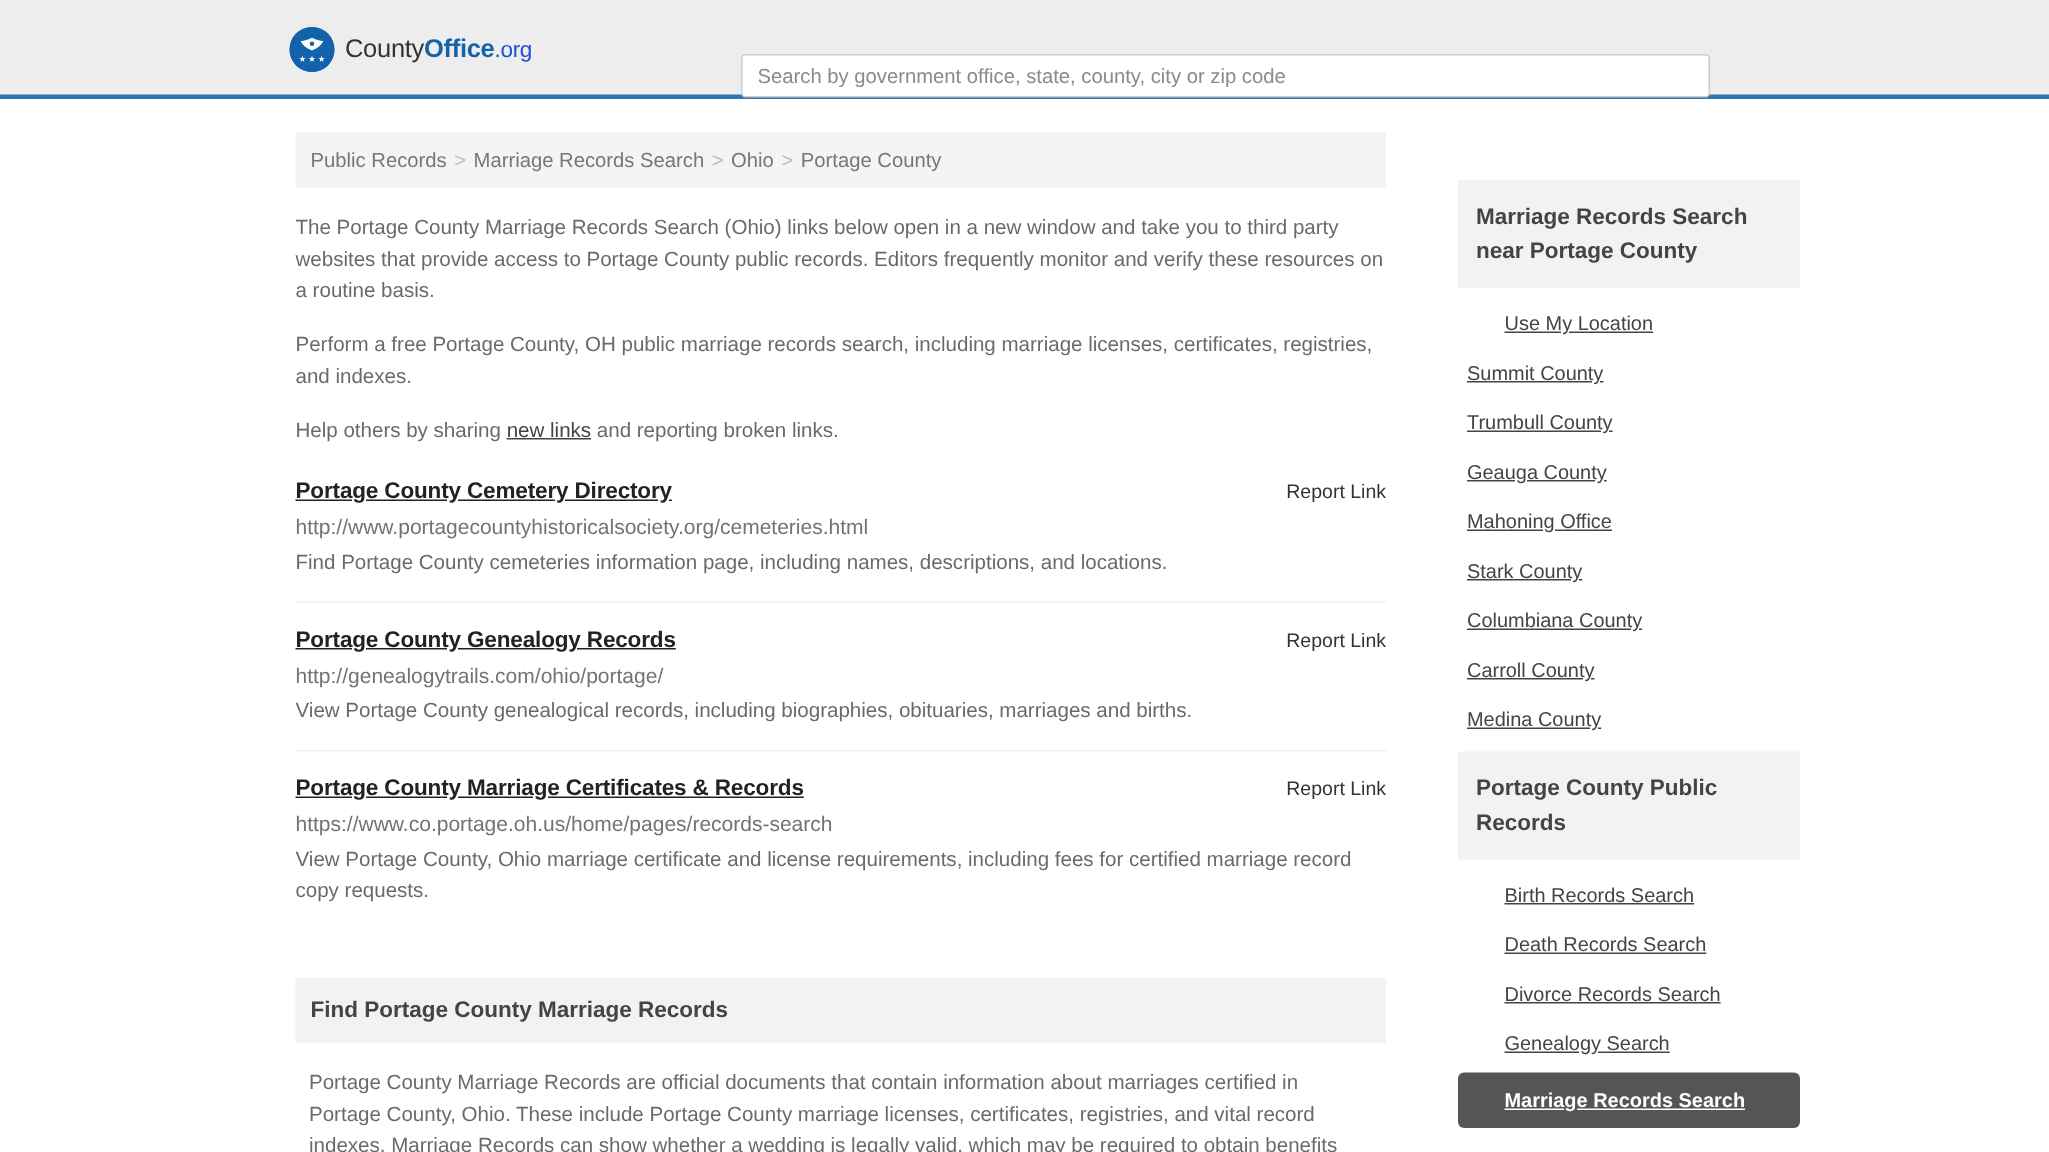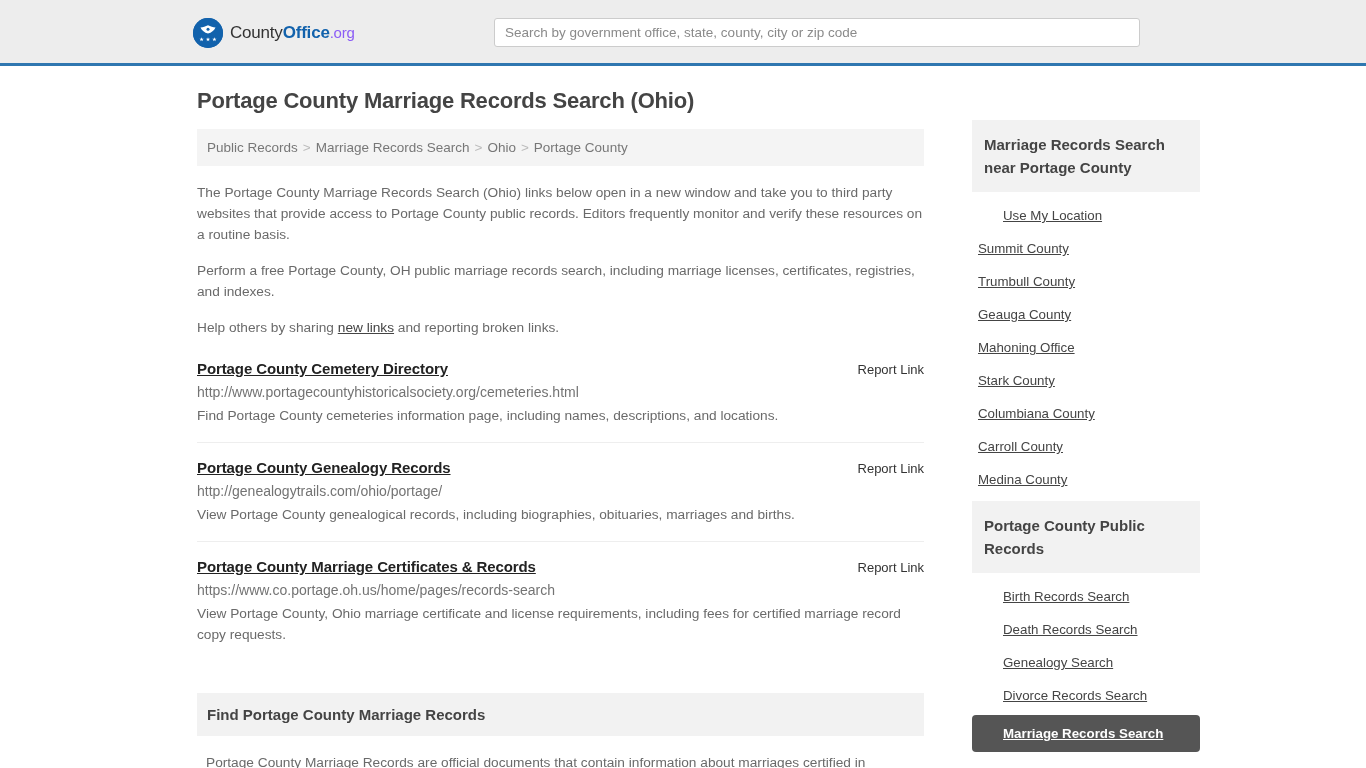--- a/index.html
+++ b/index.html
@@ -38,26 +38,26 @@
     flex: 0 0 auto;
   }
   .brand-text {
     font-size: 17px;
     letter-spacing: -0.2px;
     color: #333333;
     white-space: nowrap;
   }
   .brand-text .b-county { color: #333333; }
   .brand-text .b-office { color: #1262ac; font-weight: bold; }
-  .brand-text .b-org { color: #8b5cf6; font-size: 15px; text-align: right; }
+  .brand-text .b-org { color: #1d4ed8; font-size: 15px; text-align: right; }
 
   .search-wrap {
     position: absolute;
     left: 494px;
-    top: 18px;
+    top: 36px;
     width: 646px;
     height: 29px;
   }
   .search-input {
     width: 100%;
     height: 100%;
     border: 1px solid #cccccc;
     border-radius: 3px;
     background: #ffffff;
     padding: 0 10px;
@@ -232,21 +232,20 @@
 
   <div class="search-wrap">
     <input class="search-input" type="text" placeholder="Search by government office, state, county, city or zip code" style="">
   </div>
 </div>
 
 <div class="page">
 
   <div class="content-col">
 
-    <h1 class="page-title">Portage County Marriage Records Search (Ohio)</h1>
 
     <nav class="breadcrumb">
       <a href="#">Public Records</a><span class="sep">&gt;</span><a href="#">Marriage Records Search</a><span class="sep">&gt;</span><a href="#">Ohio</a><span class="sep">&gt;</span><a href="#">Portage County</a>
     </nav>
 
     <div class="intro">
       <p>The Portage County Marriage Records Search (Ohio) links below open in a new window and take you to third party websites that provide access to Portage County public records. Editors frequently monitor and verify these resources on a routine basis.</p>
       <p>Perform a free Portage County, OH public marriage records search, including marriage licenses, certificates, registries, and indexes.</p>
       <p><span>Help others by sharing </span><a class="inline" href="#">new links</a><span> and reporting broken links.</span></p>
     </div>
@@ -304,21 +303,21 @@
         <a href="#">Carroll County</a>
         <a href="#">Medina County</a>
       </div>
     </div>
 
     <div class="side-box">
       <div class="side-head">Portage County Public Records</div>
       <div class="side-links">
         <a class="indented" href="#">Birth Records Search</a>
         <a class="indented" href="#">Death Records Search</a>
+        <a class="indented" href="#">Divorce Records Search</a>
         <a class="indented" href="#">Genealogy Search</a>
-        <a class="indented" href="#">Divorce Records Search</a>
         <a class="active" href="#">Marriage Records Search</a>
       </div>
     </div>
 
   </div>
 
 </div>
 
 </body></html>

